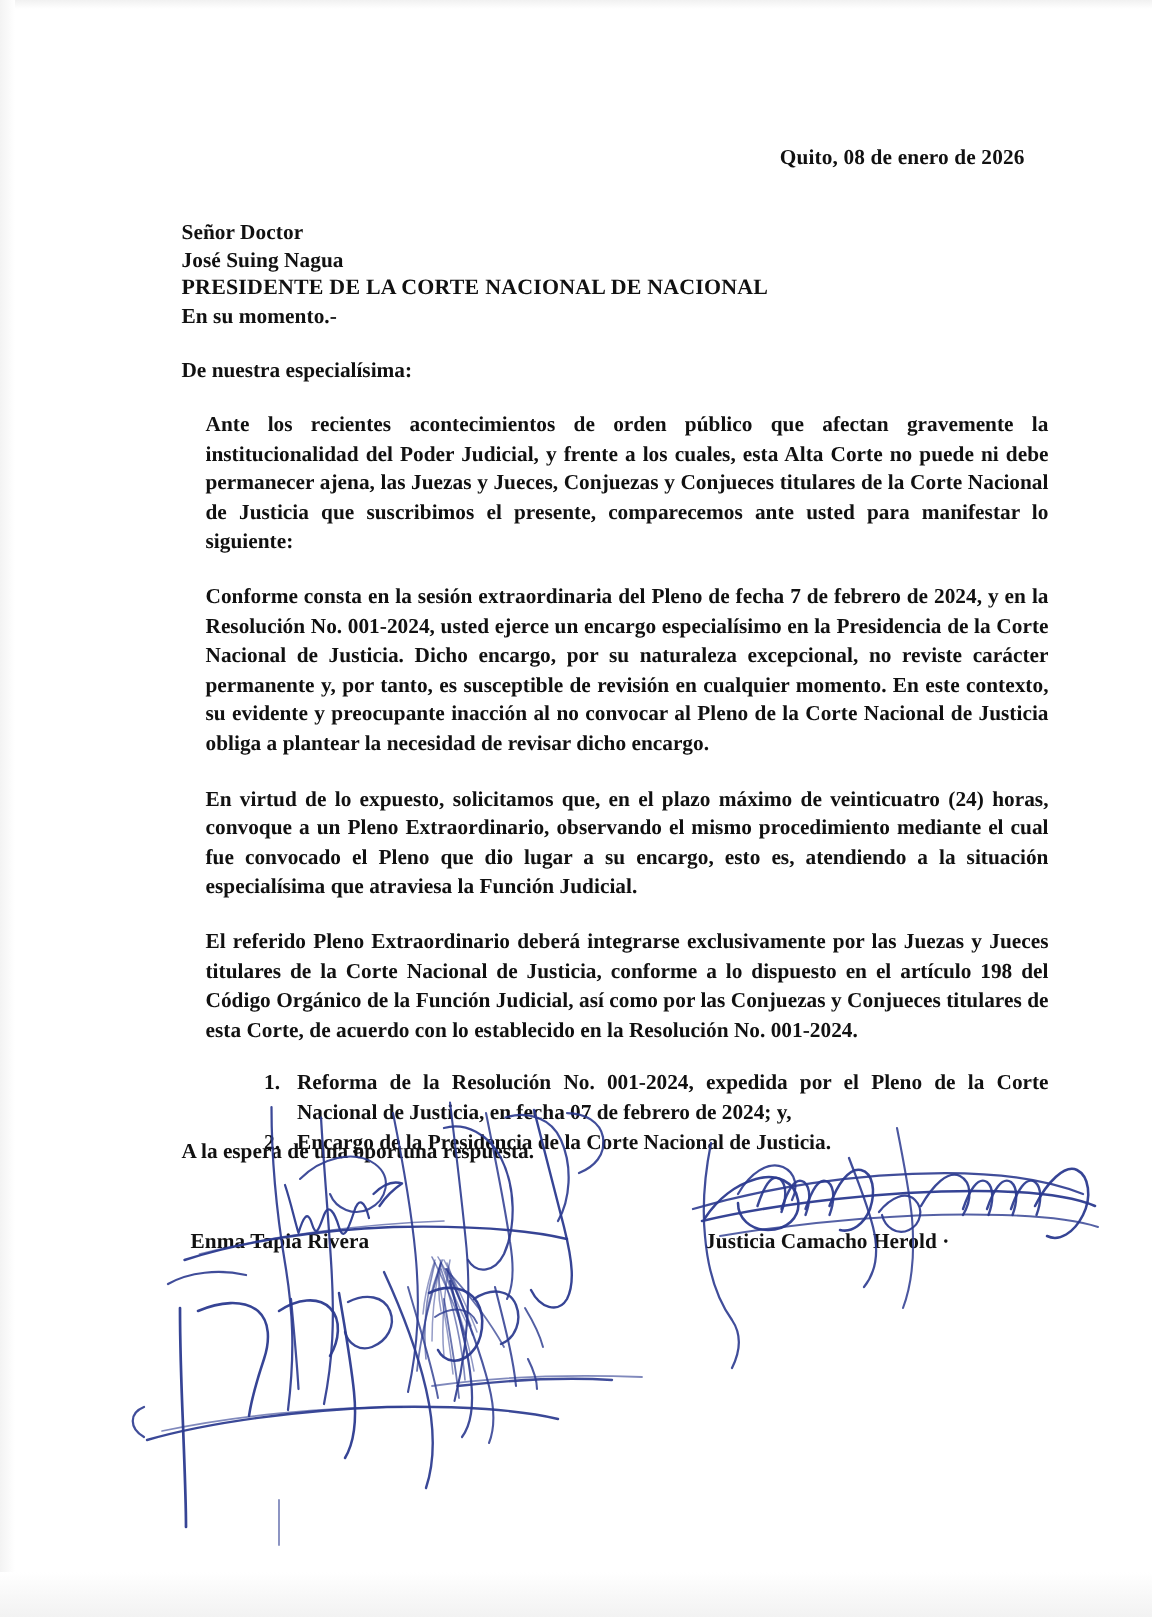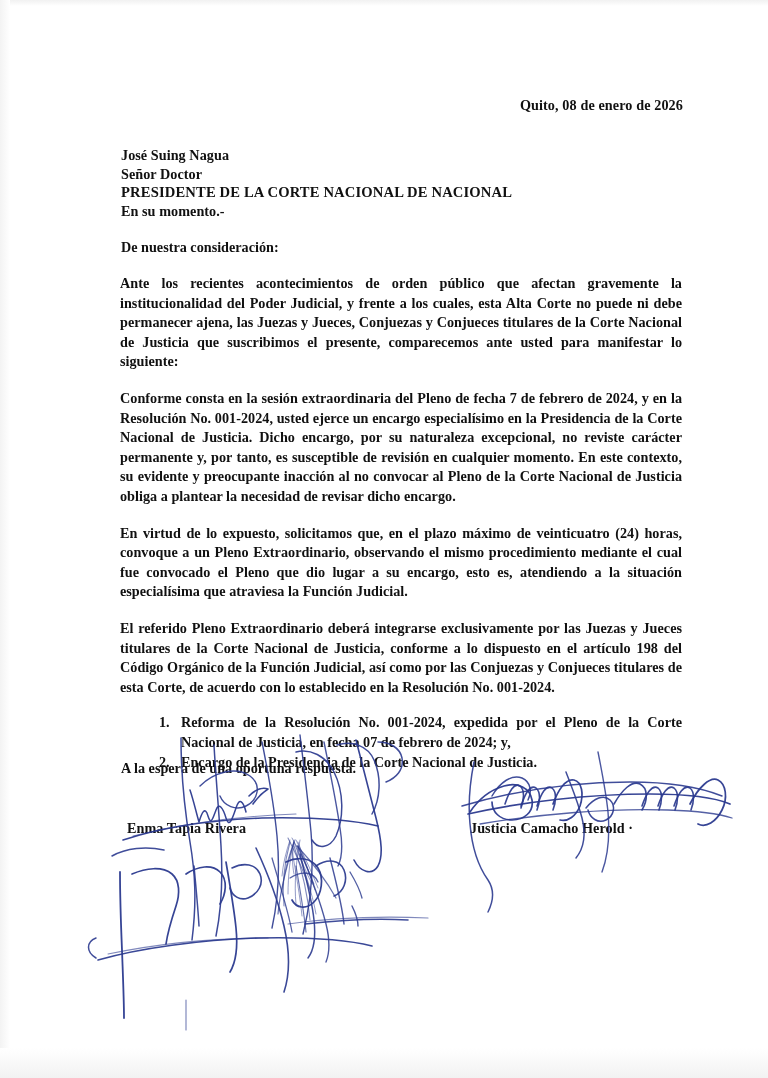--- a/index.html
+++ b/index.html
@@ -89,21 +89,21 @@
     font-size: 14.2px;
     font-weight: 700;
     line-height: 19.6px;
     text-align: justify;
     text-justify: inter-word;
     letter-spacing: .02px;
   }
 
   .body-block {
     position: absolute;
-    left: 120px;
+    left: 137px;
     top: 274px;
     width: 562px;
   }
   .body-block p.para + p.para {
     margin-top: 17px;
   }
 
   ol.points {
     margin: 16px 0 0 0;
     padding: 0 0 0 0;
@@ -181,27 +181,27 @@
 
 <div class="page">
 
   <div class="scan-edge-top"></div>
   <div class="scan-edge-left"></div>
   <div class="scan-edge-bottom"></div>
 
   <div class="date-line">Quito, 08 de enero de 2026</div>
 
   <div class="addressee">
+    <div>Señor Doctor</div>
     <div>José Suing Nagua</div>
-    <div>Señor Doctor</div>
     <div class="line-caps">PRESIDENTE DE LA CORTE NACIONAL DE NACIONAL</div>
     <div>En su momento.-</div>
   </div>
 
-  <div class="salutation">De nuestra consideración:</div>
+  <div class="salutation">De nuestra especialísima:</div>
 
   <div class="body-block">
     <p class="para">Ante los recientes acontecimientos de orden público que afectan gravemente la institucionalidad del Poder Judicial, y frente a los cuales, esta Alta Corte no puede ni debe permanecer ajena, las Juezas y Jueces, Conjuezas y Conjueces titulares de la Corte Nacional de Justicia que suscribimos el presente, comparecemos ante usted para manifestar lo siguiente:</p>
     <p class="para">Conforme consta en la sesión extraordinaria del Pleno de fecha 7 de febrero de 2024, y en la Resolución No. 001-2024, usted ejerce un encargo especialísimo en la Presidencia de la Corte Nacional de Justicia. Dicho encargo, por su naturaleza excepcional, no reviste carácter permanente y, por tanto, es susceptible de revisión en cualquier momento. En este contexto, su evidente y preocupante inacción al no convocar al Pleno de la Corte Nacional de Justicia obliga a plantear la necesidad de revisar dicho encargo.</p>
     <p class="para">En virtud de lo expuesto, solicitamos que, en el plazo máximo de veinticuatro (24) horas, convoque a un Pleno Extraordinario, observando el mismo procedimiento mediante el cual fue convocado el Pleno que dio lugar a su encargo, esto es, atendiendo a la situación especialísima que atraviesa la Función Judicial.</p>
     <p class="para">El referido Pleno Extraordinario deberá integrarse exclusivamente por las Juezas y Jueces titulares de la Corte Nacional de Justicia, conforme a lo dispuesto en el artículo 198 del Código Orgánico de la Función Judicial, así como por las Conjuezas y Conjueces titulares de esta Corte, de acuerdo con lo establecido en la Resolución No. 001-2024.</p>
 
     <ol class="points">
       <li>Reforma de la Resolución No. 001-2024, expedida por el Pleno de la Corte Nacional de Justicia, en fecha 07 de febrero de 2024; y,</li>
       <li>Encargo de la Presidencia de la Corte Nacional de Justicia.</li>

